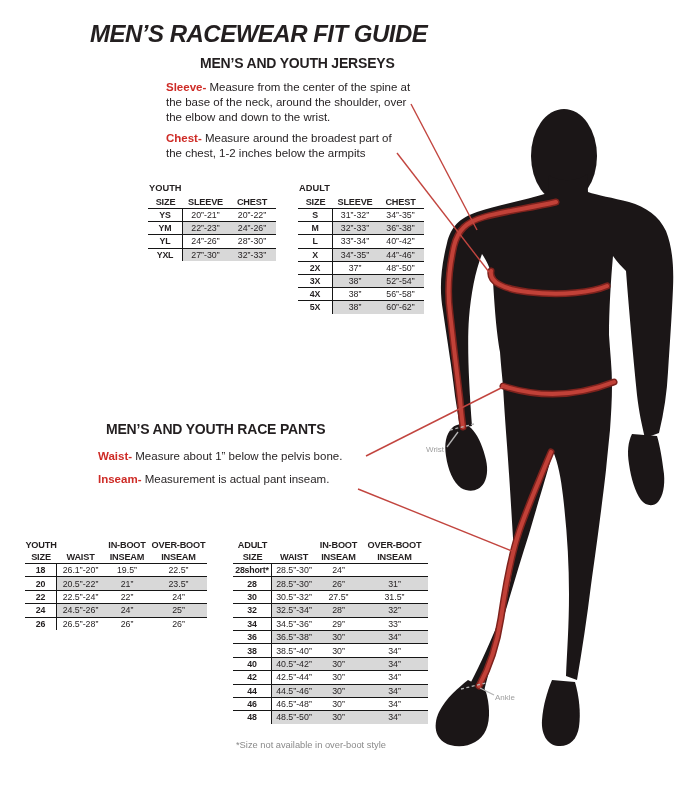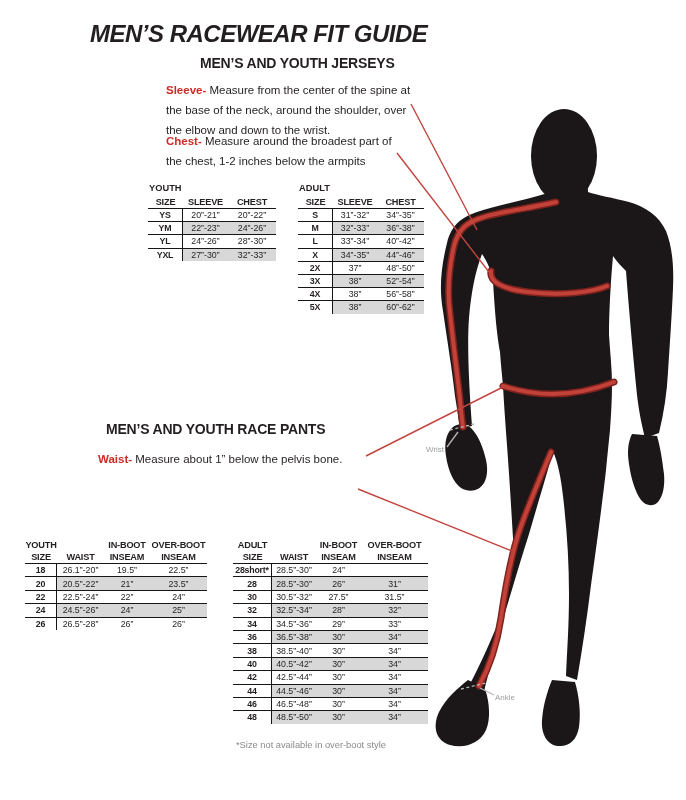--- a/index.html
+++ b/index.html
@@ -8,21 +8,21 @@
   svg{display:block;}
   #fig-bg{position:absolute;left:0;top:0;z-index:0;}
   #pointer-overlay{position:absolute;left:0;top:0;z-index:4;pointer-events:none;}
   .layer{position:absolute;z-index:2;}
 
   .title{left:90px;top:20px;font-size:24px;font-weight:bold;font-style:italic;
          letter-spacing:-0.5px;white-space:nowrap;}
   .sec-head{font-size:14px;font-weight:bold;letter-spacing:-0.2px;white-space:nowrap;}
   .h-jerseys{left:166px;top:55px;padding-left:34px;}
   .h-pants{left:98px;top:421px;margin-left:8px;}
-  .para{font-size:11.5px;line-height:20px;}
+  .para{font-size:11.5px;line-height:15px;}
   .sleeve-para{left:166px;top:80px;width:256px;}
   .chest-para{left:166px;top:131px;width:240px;}
   .one-line{white-space:nowrap;}
   .waist-line{left:98px;top:449px;}
   .inseam-line{left:98px;top:472px;}
   .red-label{color:#ce2b26;font-weight:bold;}
 
   .fit-table{position:absolute;z-index:2;font-size:8.8px;}
   .tbl-label{height:12px;font-size:9.3px;font-weight:bold;padding-left:1px;}
   .thead{display:grid;height:13px;font-weight:bold;font-size:9.2px;
@@ -152,20 +152,21 @@
   <div class="layer sec-head h-jerseys">MEN’S AND YOUTH JERSEYS</div>
 
   <div class="layer para sleeve-para"><span class="red-label">Sleeve-</span><span> Measure from the center of the spine at the base of the neck, around the shoulder, over the elbow and down to the wrist.</span></div>
 
   <div class="layer para chest-para"><span class="red-label">Chest-</span><span> Measure around the broadest part of the chest, 1-2 inches below the armpits</span></div>
 
   <div class="layer sec-head h-pants">MEN’S AND YOUTH RACE PANTS</div>
 
   <div class="layer para one-line waist-line"><span class="red-label">Waist-</span><span> Measure about 1” below the pelvis bone.</span></div>
 
+  <div class="layer para one-line inseam-line"><span class="red-label">Inseam-</span><span> Measurement is actual pant inseam.</span></div>
 
   <div class="fit-table" id="yj">
     <div class="tbl-label">YOUTH</div>
     <div class="thead">
       <div>SIZE</div>
       <div>SLEEVE</div>
       <div>CHEST</div>
     </div>
     <div>
         <div class="trow">

